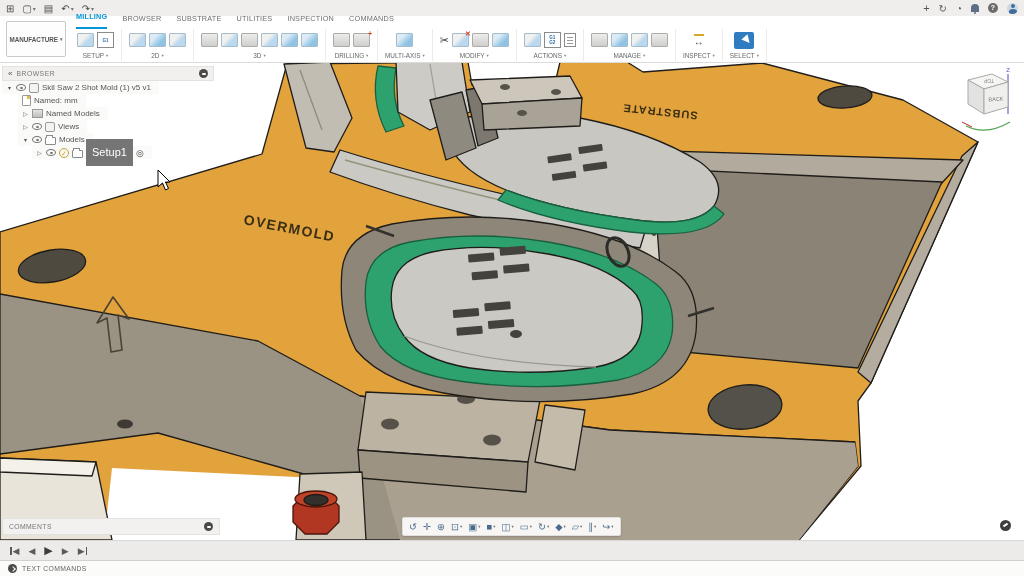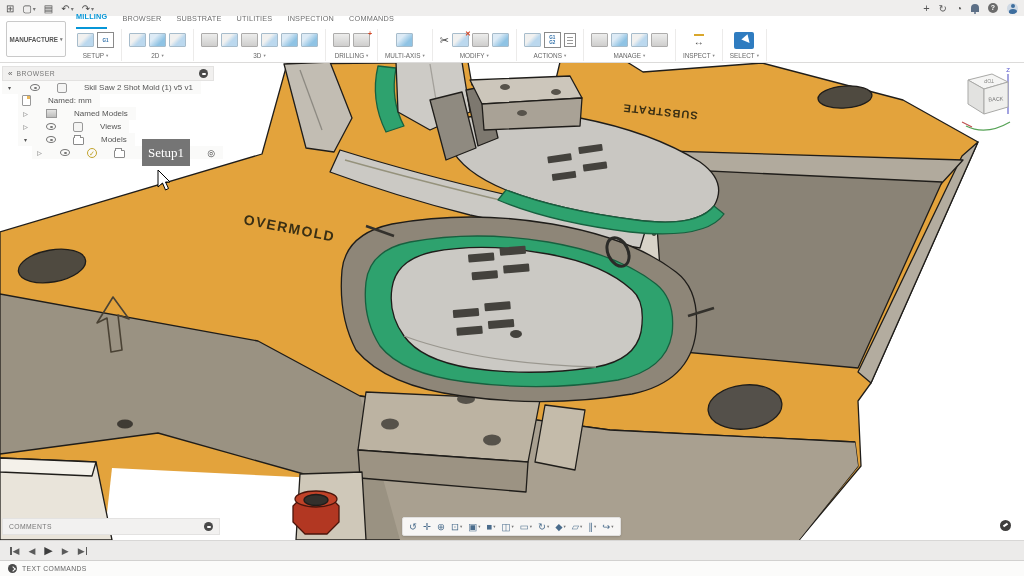--- a/index.html
+++ b/index.html
@@ -67,40 +67,40 @@
        border-bottom:8px solid #fff;transform:rotate(140deg);}
   
   .browser{position:absolute;left:2px;top:66px;z-index:20;font-size:8px;color:#555;}
   .bhead{width:200px;height:13px;background:#F1F0EF;border:1px solid #E3E2E1;display:flex;
          align-items:center;gap:4px;padding:0 5px;}
   .bhead .btitle{font-size:6.8px;color:#777;letter-spacing:.5px;}
   .bhead .sp{flex:1;}
   .circbtn{width:9px;height:9px;border-radius:50%;background:#4a4a4a;position:relative;}
   .circbtn::after{content:"";position:absolute;left:2.5px;top:3.5px;width:4px;height:2px;
                   background:#fff;border-radius:1px;}
-  .brow{display:flex;align-items:center;gap:17px;height:13px;width:max-content;
+  .brow{display:flex;align-items:center;gap:3px;height:13px;width:max-content;
         padding:0 8px 0 4px;background:rgba(250,250,249,.92);}
   .tri{font-size:6px;color:#555;width:7px;text-align:center;}
   .eye{display:inline-block;width:10px;height:7px;border:1px solid #777;border-radius:50%;
        position:relative;box-sizing:border-box;}
   .eye::after{content:"";position:absolute;left:2.5px;top:1.5px;width:3px;height:2.5px;
        border-radius:50%;background:#777;}
   .doc{width:9px;height:11px;border:1px solid #999;border-radius:1px;background:#fff;
        position:relative;box-sizing:border-box;}
   .doc.unit{border-color:#bi;}
   .doc.unit::after{content:"";position:absolute;right:0;top:0;width:3px;height:3px;background:#E8B65A;}
   .comp{width:10px;height:10px;border:1px solid #999;border-radius:2px;background:#F4F4F3;box-sizing:border-box;}
   .imgic{width:11px;height:9px;border:1px solid #999;background:linear-gradient(#e4e4e3,#bdbdbc);box-sizing:border-box;}
   .fold{width:11px;height:8px;border:1px solid #8a8a8a;border-radius:1px;position:relative;
         background:#fff;box-sizing:border-box;margin-top:2px;}
   .fold::before{content:"";position:absolute;left:0;top:-3px;width:5px;height:2px;
         border:1px solid #8a8a8a;border-bottom:none;background:#fff;}
   .chk{width:10px;height:10px;border:1px solid #C2A42E;border-radius:50%;color:#C2A42E;
        font-size:7px;line-height:10px;text-align:center;box-sizing:border-box;}
-  .badge{background:#757575;color:#fff;padding:8px 6px;height:11px;line-height:11px;font-size:13px;font-family:Liberation Serif, serif;}
+  .badge{background:#757575;color:#fff;padding:8px 6px;height:11px;line-height:11px;font-size:11px;}
   .target{font-size:9px;color:#444;line-height:10px;}
   .ind1{margin-left:16px;} .ind2{margin-left:30px;}
   
   .scene{position:absolute;left:0;top:62px;z-index:1;}
   .vcube{position:absolute;left:956px;top:64px;z-index:10;}
   
   .comments{position:absolute;left:2px;top:518px;width:204px;height:15px;background:#F2F1F0;
             border:1px solid #E3E2E1;display:flex;align-items:center;gap:4px;padding:0 6px;
             font-size:6.8px;color:#777;letter-spacing:.4px;z-index:20;}
   .comments .sp{flex:1;}

